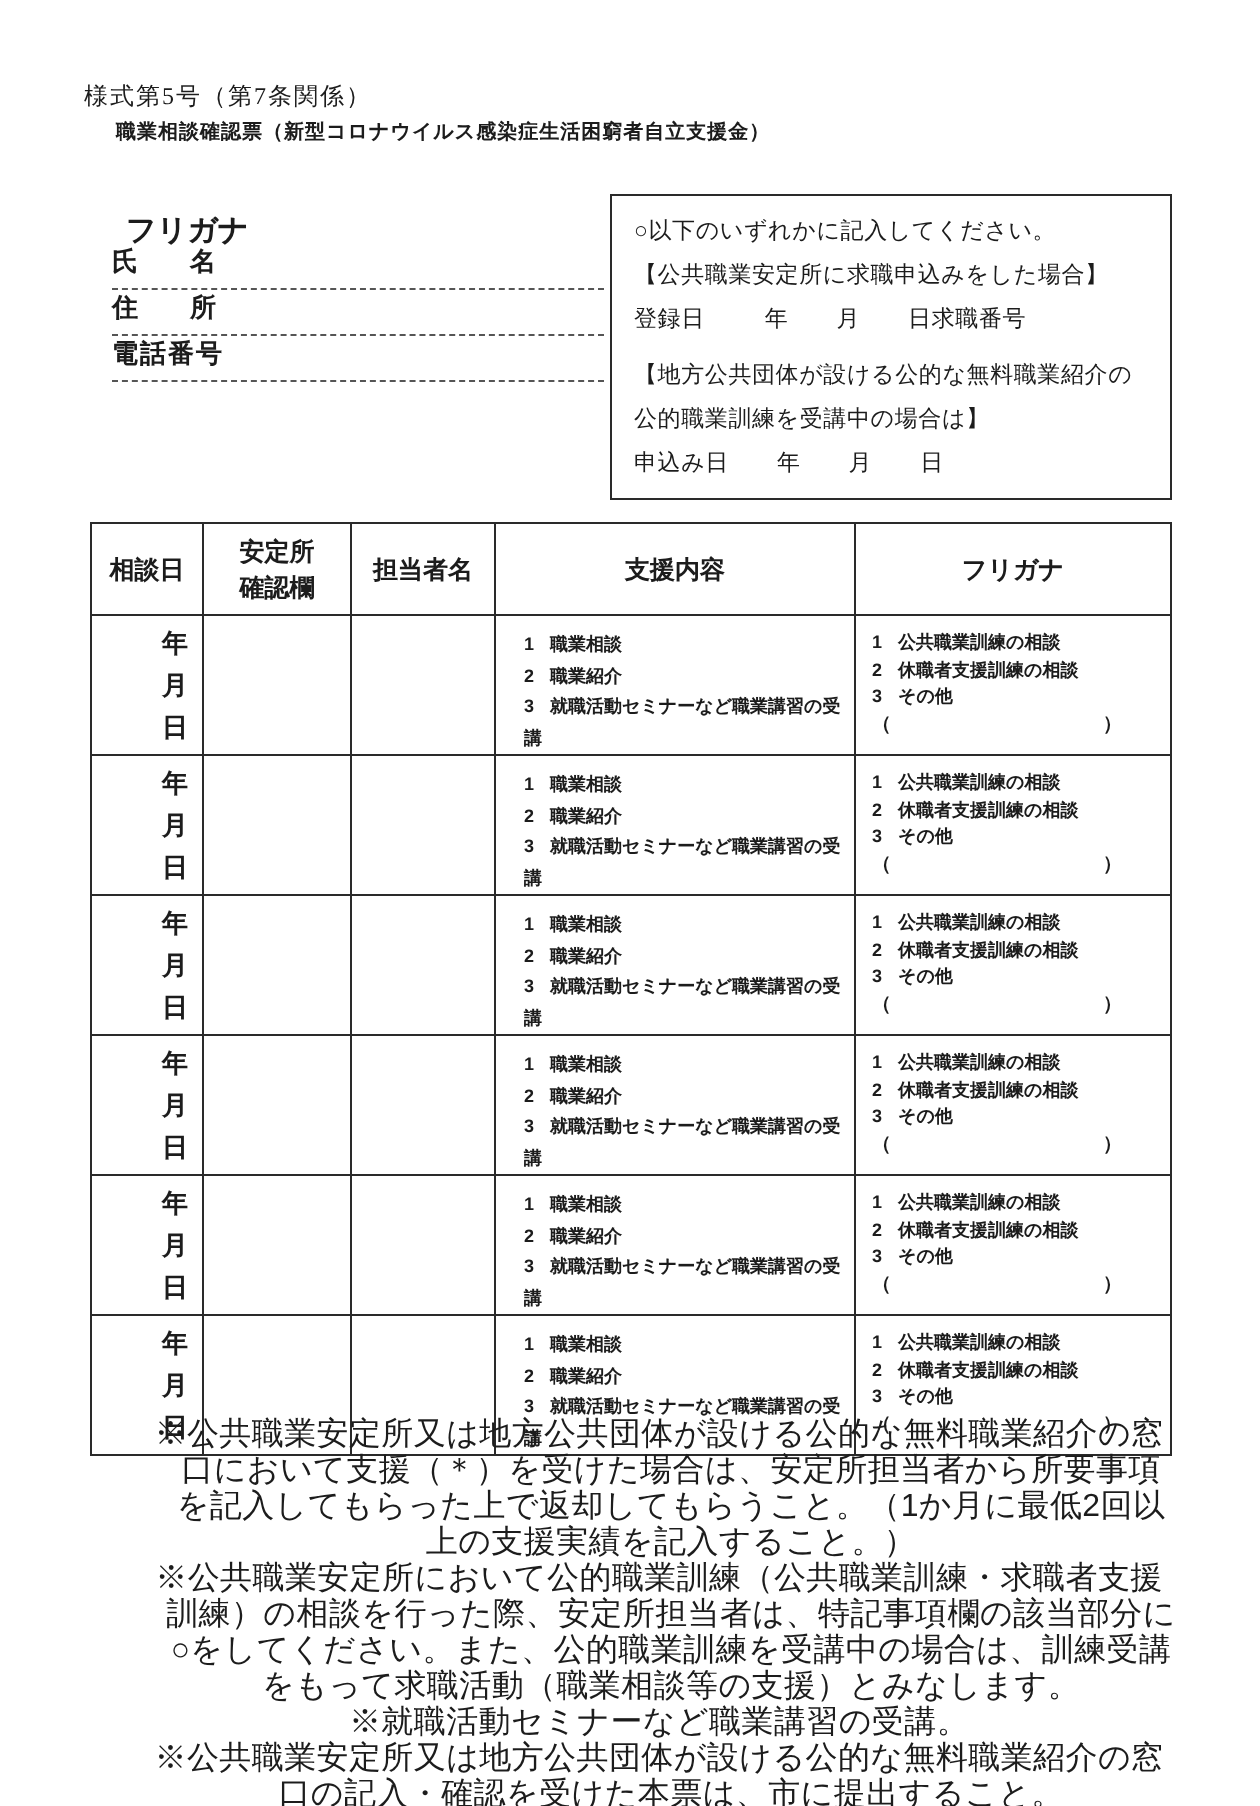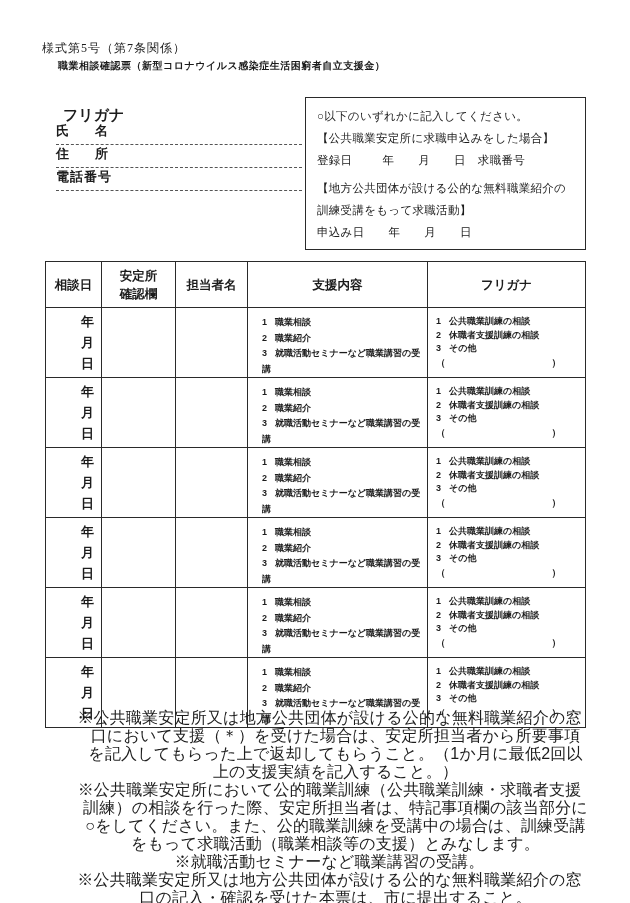--- a/index.html
+++ b/index.html
@@ -41,21 +41,21 @@
     border: 1px solid #2a2a2a;
     padding: 8px 11px 0 11px;
     font-family: "Liberation Serif", serif;
     font-size: 11.5px; line-height: 21.8px;
     letter-spacing: 0.3px;
   }
   .info-box .spacer { height: 7px; }
   .entry-line { display: flex; align-items: baseline; }
   .ml-lg { margin-left: 30px; }
   .ml-md { margin-left: 24px; }
-  .ml-sm { margin-left: 12px; }
+  .ml-sm { }
 
   
   .tbl {
     position: absolute; left: 45px; top: 261px;
     border-collapse: collapse; table-layout: fixed;
     width: 540px;
   }
   .tbl th, .tbl td { border: 1px solid #2a2a2a; vertical-align: top; }
   .tbl thead th {
     height: 46px; vertical-align: middle; text-align: center;
@@ -113,21 +113,21 @@
   <div>【公共職業安定所に求職申込みをした場合】</div>
   <div class="entry-line">
     <span>登録日</span>
     <span class="ml-lg">年</span>
     <span class="ml-md">月</span>
     <span class="ml-md">日</span>
     <span class="ml-sm">求職番号</span>
   </div>
   <div class="spacer"></div>
   <div>【地方公共団体が設ける公的な無料職業紹介の</div>
-  <div>訓練受講をもって求職活動】</div>
+  <div>公的職業訓練を受講中の場合は】</div>
   <div class="entry-line">
     <span>申込み日</span>
     <span class="ml-md">年</span>
     <span class="ml-md">月</span>
     <span class="ml-md">日</span>
   </div>
 </div>
 
 <table class="tbl">
   <colgroup>

